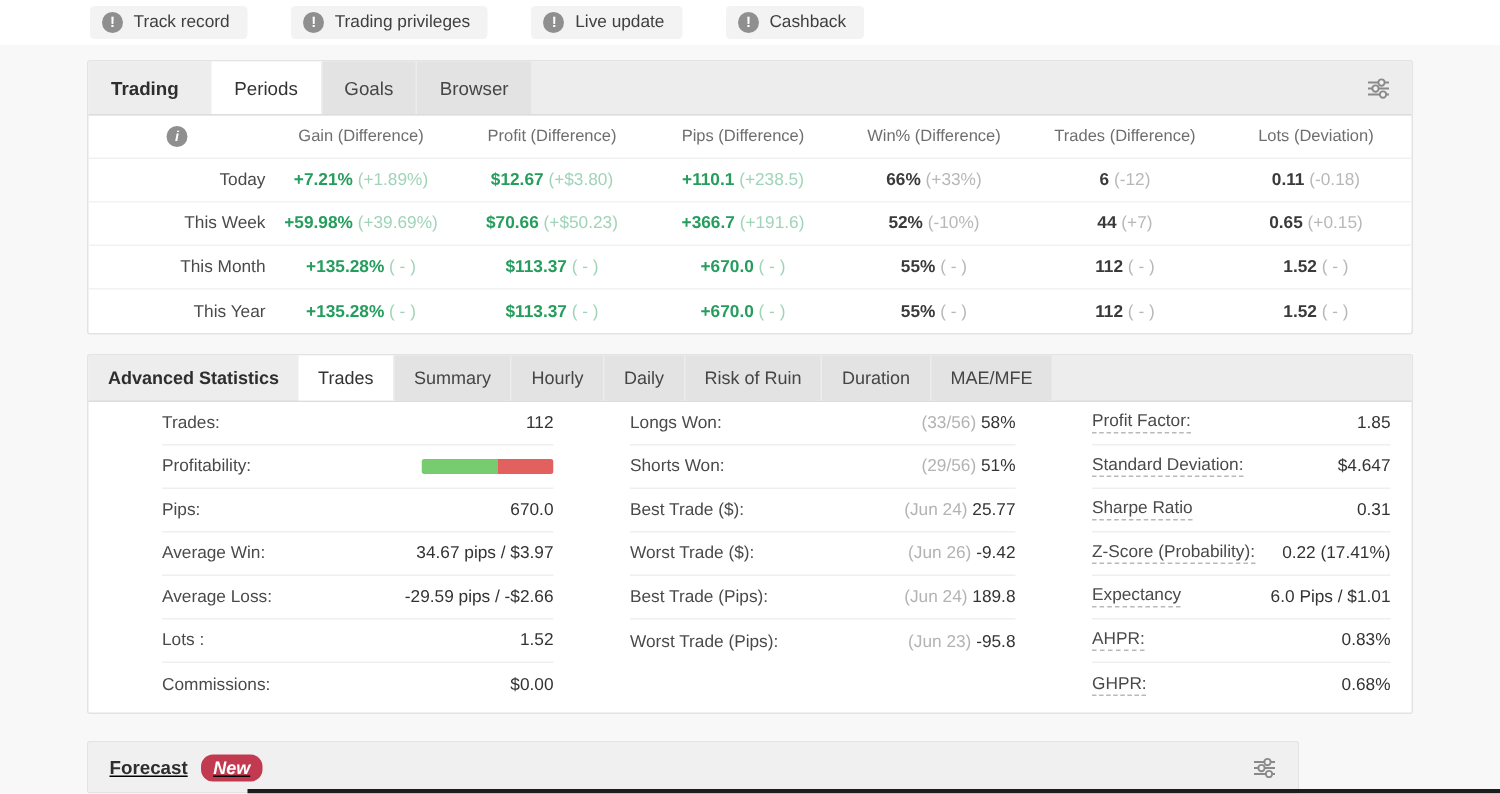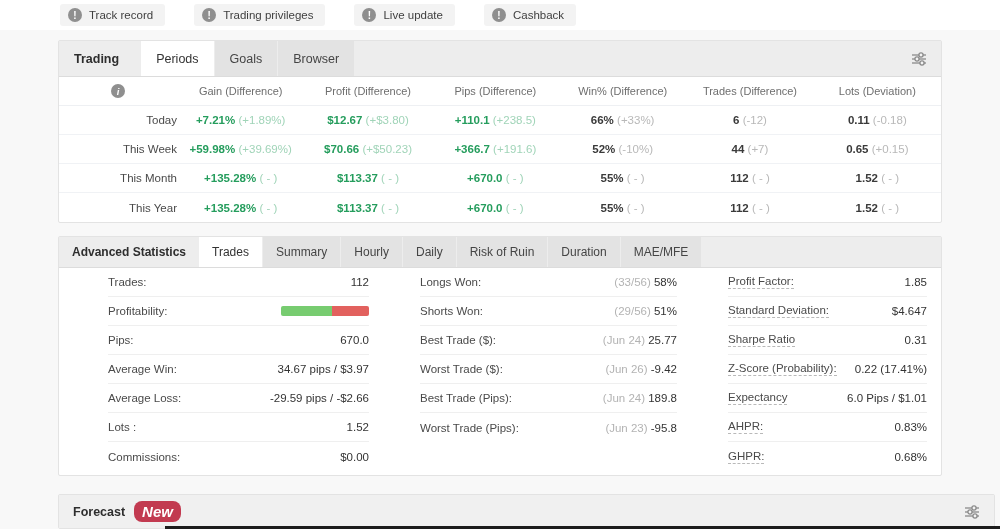--- a/index.html
+++ b/index.html
@@ -11,21 +11,21 @@
   }
   
   .top-strip { height:30px; background:#fff; display:flex; align-items:center; padding-left:60px; gap:29px;text-align:right; }
   .badge { display:inline-flex; align-items:center; gap:7px; background:#f3f3f3; border-radius:3px; padding:4px 12px 4px 8px; font-size:11.5px; color:#3f3f3f; cursor:pointer; }
   .badge-ico { width:14px; height:14px; border-radius:50%; background:#8f8f8f; color:#fff; font-size:10px; font-weight:bold; display:inline-flex; align-items:center; justify-content:center; flex:0 0 auto; }
   .badge-ico::after { content:"!"; }
 
   .page { position:absolute; top:30px; left:0; right:0; bottom:0; background:#f8f8f8; padding:10px 0 0 58px; }
 
   .panel { width:884px; background:#fff; border:1px solid #e3e3e3; border-radius:2px; }
-  .panel.forecast { width:937px; margin-top:18px; }
+  .panel.forecast { width:808px; margin-top:18px;text-decoration:underline; }
 
   
   .tabbar { display:flex; align-items:stretch; background:#ededed; border-bottom:1px solid #dcdcdc; position:relative; }
   .tab { display:flex; align-items:center; padding:0 15px; font-size:12.5px; color:#454545; background:#e3e3e3; border-right:1px solid #ededed; cursor:pointer; height:35px; }
   .tabbar.small .tab { height:30px; font-size:12px; padding:0 13px; }
   .tab.title-tab { background:transparent; font-weight:bold; color:#2e2e2e; cursor:default; border-right:none; padding-right:22px; }
   .tab.active { background:#ffffff; color:#333; }
   .sliders { position:absolute; right:14px; top:50%; transform:translateY(-50%); cursor:pointer; line-height:0; }
 
   
@@ -51,21 +51,21 @@
   .slabel.dashed { border-bottom:1px dashed #b9b9b9; padding-bottom:1px; cursor:pointer; }
   .sval { color:#333333; text-align:right; }
   .sval .pre { color:#b3b3b3; }
   .pbar { width:88px; height:10px; display:flex; border-radius:2px; overflow:hidden; }
   .pbar .bar-green { background:#77cc70; height:100%; }
   .pbar .bar-red { background:#e2615e; height:100%; flex:1 1 auto; }
 
   
   .forecast-bar { display:flex; align-items:center; height:33px; background:#f0f0f0; position:relative; padding-left:14px; }
   .forecast-title { font-size:12.5px; font-weight:bold; color:#2e2e2e; }
-  .new-badge { margin-left:9px; background:#c23a50; color:#fff; font-size:15px; font-weight:bold; font-style:italic; border-radius:8px; padding:2px 8px; }
+  .new-badge { margin-left:9px; background:#c23a50; color:#fff; font-size:12px; font-weight:bold; font-style:italic; border-radius:8px; padding:2px 8px; }
 
   .bottom-edge { position:absolute; left:165px; right:0; bottom:0; height:3px; background:#1c1c1c; }
   .m-top { margin-top:13px; }
 </style>
 </head>
 <body>
 
 <div class="top-strip">
   <span class="badge">
       <span class="badge-ico"></span>

